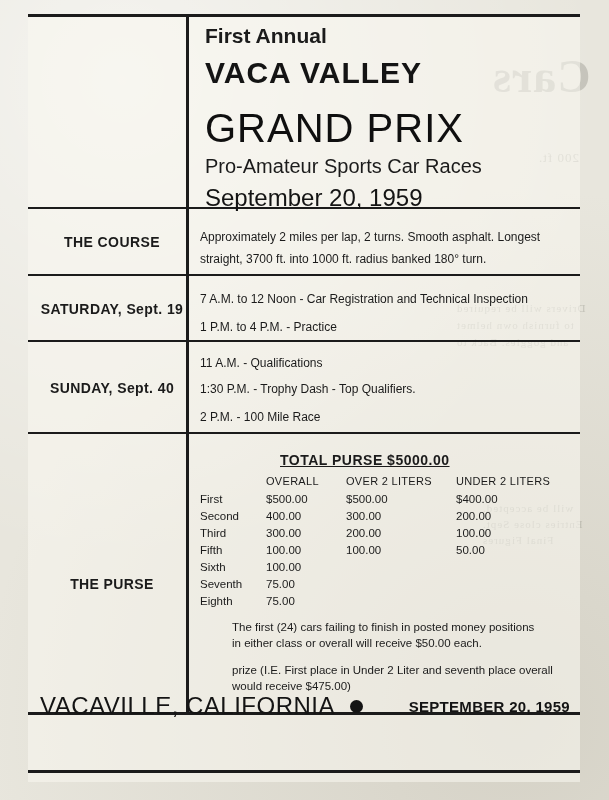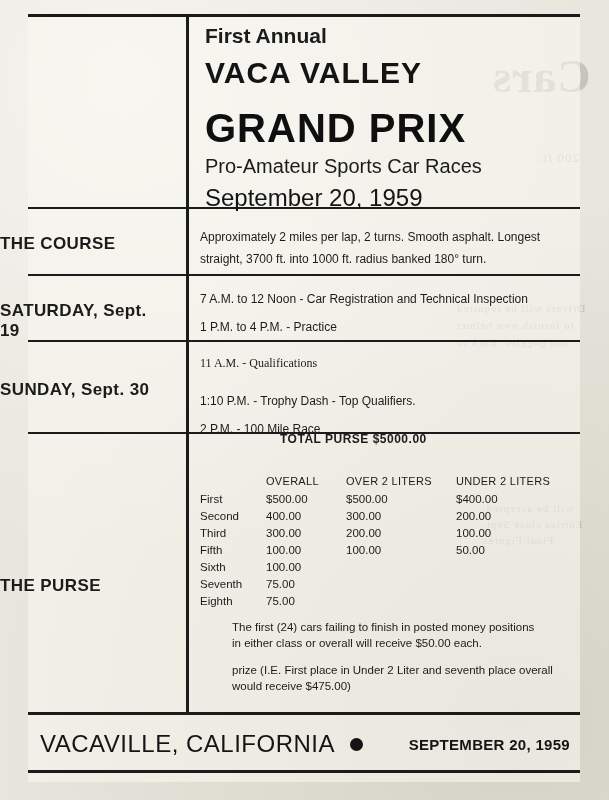--- a/index.html
+++ b/index.html
@@ -85,21 +85,21 @@
     font-family: "Liberation Sans", sans-serif;
     font-size: 30px;
     font-weight: bold;
     color: #141414;
     letter-spacing: 1px;
     margin: 0 0 2px 0;
   }
   .gp {
     font-family: "Liberation Sans", sans-serif;
     font-size: 40px;
-    font-weight: bold;
+    font-weight: normal;
     color: #0f0f0f;
     letter-spacing: 1px;
     margin: 16px 0 4px 0;
   }
   .sub {
     font-family: "Liberation Sans", sans-serif;
     font-size: 20px;
     color: #1b1b1b;
     margin: 0 0 6px 0;
   }
@@ -117,45 +117,46 @@
     top: 74px;
     width: 98px;
     height: 96px;
   }
   .emblem svg { display: block; }
 
   
   .label {
     position: absolute;
     width: 160px;
-    text-align: left;
-    left: 0;
-    font-size: 17px;
+    text-align: center;
+    left: 32px;
+    font-size: 14px;
     font-weight: bold;
     color: #1b1b1b;
     letter-spacing: 0.4px;
   }
   .body {
     position: absolute;
     left: 200px;
     width: 370px;
     font-size: 12px;
     color: #1b1b1b;
     line-height: 22px;
   }
 
   
   .purse-title {
     position: absolute;
     left: 280px;
-    top: 432px;
-    font-size: 12px;
+    top: 452px;
+    font-size: 14px;
     font-weight: bold;
     letter-spacing: 0.5px;
     color: #1b1b1b;
+    text-decoration: underline;
   }
   table.purse {
     position: absolute;
     left: 200px;
     top: 475px;
     border-collapse: collapse;
     font-size: 11.5px;
     color: #1b1b1b;
   }
   table.purse th {
@@ -180,21 +181,21 @@
     left: 232px;
     width: 345px;
     font-size: 11.5px;
     line-height: 16px;
     color: #1b1b1b;
   }
 
   .footer {
     position: absolute;
     left: 40px;
-    top: 730px;
+    top: 692px;
     width: 530px;
     display: flex;
     align-items: center;
     justify-content: space-between;
   }
   .foot-city {
     font-size: 24px;
     color: #141414;
     letter-spacing: 0.5px;
   }
@@ -247,24 +248,24 @@
     <div>Approximately 2 miles  per lap, 2 turns. Smooth asphalt. Longest</div>
     <div>straight, 3700 ft. into 1000 ft. radius banked 180° turn.</div>
   </div>
 
   <div class="label" style="top:301px;">SATURDAY, Sept. 19</div>
   <div class="body" style="top:288px;">
     <div style="margin-bottom:6px;">7 A.M. to 12 Noon - Car Registration and Technical Inspection</div>
     <div>1 P.M. to 4 P.M. - Practice</div>
   </div>
 
-  <div class="label" style="top:380px;">SUNDAY, Sept. 30</div>
+  <div class="label" style="top:380px;">SUNDAY, Sept. 40</div>
   <div class="body" style="top:352px;">
-    <div style="margin-bottom:16px;font-family:Liberation Serif, serif;">11 A.M. - Qualifications</div>
-    <div style="margin-bottom:6px;">1:10 P.M. - Trophy Dash - Top Qualifiers.</div>
+    <div style="margin-bottom:4px;">11 A.M. - Qualifications</div>
+    <div style="margin-bottom:6px;">1:30 P.M. - Trophy Dash - Top Qualifiers.</div>
     <div>2 P.M. - 100 Mile Race</div>
   </div>
 
   <div class="label" style="top:576px;">THE PURSE</div>
   <div class="purse-title">TOTAL PURSE  $5000.00</div>
 
   <table class="purse">
     <thead>
       <tr>
         <th class="c-place"></th>

